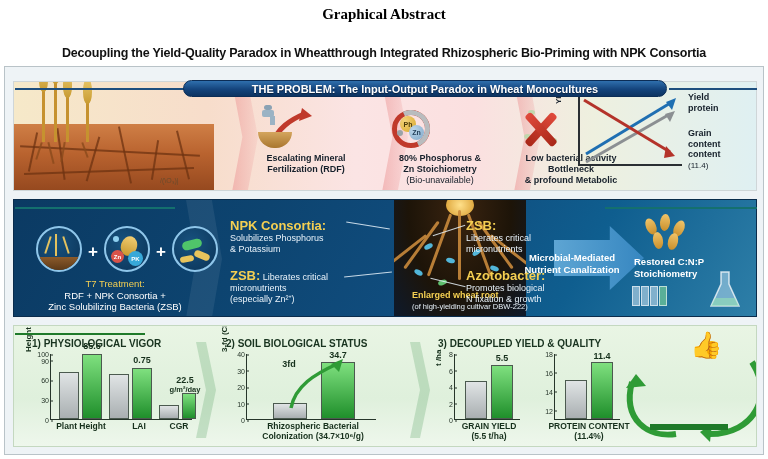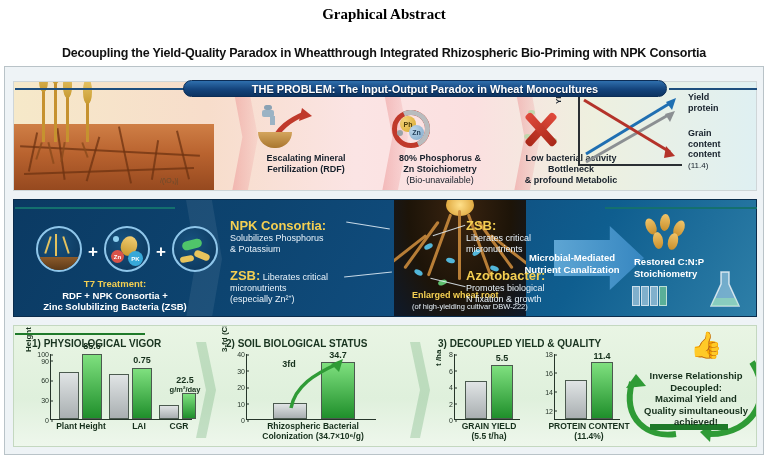--- a/index.html
+++ b/index.html
@@ -84,21 +84,21 @@
   
   .panel-solution{position:absolute;left:8px;top:132px;width:744px;height:118px;
     background:linear-gradient(120deg,#0b3a63 0%,#0d4470 32%,#104d7e 55%,#0f5e8f 75%,#2e7fa8 100%);
     border:1px solid #0a2c4c;box-sizing:border-box;overflow:hidden;}
   .sol-chev{position:absolute;top:0;height:118px;background:rgba(255,255,255,.07);
     clip-path:polygon(0 0,72% 0,100% 50%,72% 100%,0 100%,28% 50%);}
   .circ{position:absolute;top:26px;width:46px;height:46px;border-radius:50%;
     border:2px solid #8fc6ea;box-sizing:border-box;overflow:hidden;
     background:radial-gradient(circle at 40% 35%,#18527f,#0a3357);}
   .plus{position:absolute;top:42px;color:#fff;font-size:17px;font-weight:bold;}
-  .t7{position:absolute;left:6px;top:78px;width:190px;text-align:center;font-size:9.5px;font-weight:bold;color:#fff;line-height:11.5px;}
+  .t7{position:absolute;left:6px;top:78px;width:190px;text-align:center;font-size:9.5px;font-weight:normal;color:#fff;line-height:11.5px;}
   .t7 .hl{color:#f4cf52;}
   .sol-lbl{position:absolute;font-size:9px;color:#e8f2fa;line-height:11px;}
   .sol-lbl b{color:#f4cf52;font-size:13px;}
   .leader{position:absolute;height:1px;background:#e8f2fa;opacity:.85;}
   .rootart{position:absolute;left:380px;top:0;width:132px;height:118px;overflow:hidden;
     background:radial-gradient(ellipse at 50% 8%,#3a2410 0%,#1d1408 55%,#0e1a2c 100%);}
   .rootfan{position:absolute;background:#c98a3c;opacity:.9;border-radius:2px;}
   .bact{position:absolute;width:9px;height:5px;border-radius:50%;background:#58c8f0;opacity:.9;}
   .bact.g{background:#66d17a;}
   .big-arrow{position:absolute;top:26px;height:64px;
@@ -450,26 +450,19 @@
       </div>
 
       <svg width="160" height="110" style="position:absolute;left:600px;top:8px;">
         <path d="M138 28 C160 62 140 100 96 100" stroke="#2f9b36" stroke-width="6" fill="none"></path>
         <polygon points="96,108 86,98 98,90" fill="#2f9b36"></polygon>
         <path d="M18 48 C8 86 34 104 62 100" stroke="#2f9b36" stroke-width="6" fill="none"></path>
         <polygon points="22,40 32,52 12,54" fill="#2f9b36"></polygon>
         <rect x="36" y="90" width="78" height="6" fill="#1f7a2a"></rect>
       </svg>
       <div class="thumb" style="left:676px;top:6px;">👍</div>
-      <div class="inv-txt" style="left:612px;top:44px;width:140px;">
-        <span>Inverse Relationship</span><br>
-        <span>Decoupled:</span><br>
-        <span>Maximal Yield and</span><br>
-        <span>Quality simultaneously</span><br>
-        <span>achieved!</span>
-      </div>
 
     </div>
 
     <div class="rule" style="left:10px;top:266px;width:130px;background:#1f7a2a;"></div>
 
   </div>
 </div>
 
 </body></html>

